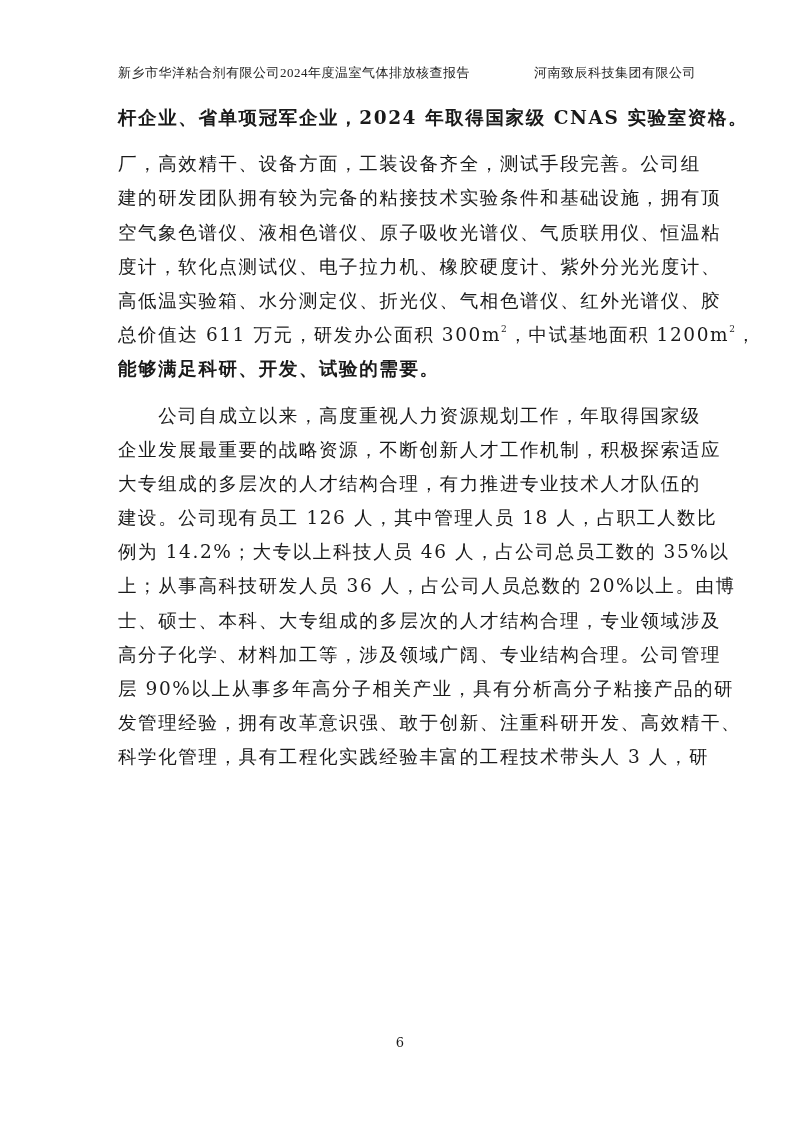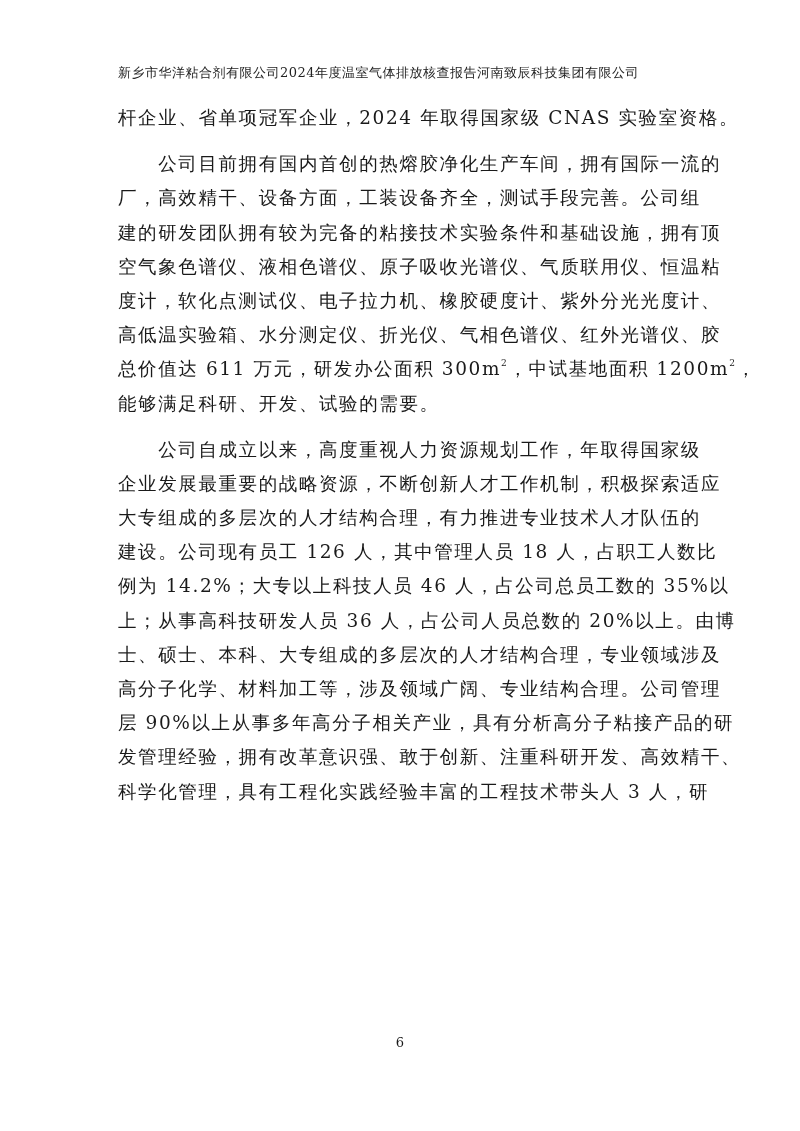--- a/index.html
+++ b/index.html
@@ -1,41 +1,40 @@
 <!DOCTYPE html>
 <html><head>
 <meta charset="utf-8">
 <style>
   html, body { margin: 0; padding: 0; background: #ffffff; }
   body { width: 800px; height: 1131px; position: relative; overflow: hidden;
          font-family: "DejaVu Serif", "Liberation Serif", serif; color: #1a1a1a; }
   .header { position: absolute; top: 64px; left: 118px; right: 104px; height: 20px;
-            font-size: 13px; display: flex; color: #222; letter-spacing: 0.5px; }
+            font-size: 13px; display: flex; justify-content: space-between; color: #222; letter-spacing: 0.5px; font-family: Liberation Serif, serif; }
   .body-text { position: absolute; top: 101px; left: 118px; width: 570px; }
   .line { height: 34.2px; line-height: 34.2px; font-size: 18.5px; white-space: nowrap;
           letter-spacing: 1.6px; text-align: justify; text-align-last: justify; }
-  .line.last { text-align-last: left; }
+  .line.last { text-align-last: left; font-weight: bold; }
   .gap { height: 12px; }
   sup { font-size: 9px; line-height: 0; vertical-align: 9px; }
   .page-num { position: absolute; top: 1035px; left: 0; width: 800px; text-align: center; font-size: 13px; }
 </style>
 </head>
 <body>
 
 <div class="header">
   <span>新乡市华洋粘合剂有限公司2024年度温室气体排放核查报告</span>
   <span>河南致辰科技集团有限公司</span>
 </div>
 
 <div class="body-text">
   <div class="line last">杆企业、省单项冠军企业，2024 年取得国家级 CNAS 实验室资格。</div>
   <div class="gap"></div>
 
   <div>
-    <div class="line">　　公司目前拥有国内首创的热熔胶净化生产车间，拥有国际一流的</div>
     <div class="line">厂，高效精干、设备方面，工装设备齐全，测试手段完善。公司组</div>
     <div class="line">建的研发团队拥有较为完备的粘接技术实验条件和基础设施，拥有顶</div>
     <div class="line">空气象色谱仪、液相色谱仪、原子吸收光谱仪、气质联用仪、恒温粘</div>
     <div class="line">度计，软化点测试仪、电子拉力机、橡胶硬度计、紫外分光光度计、</div>
     <div class="line">高低温实验箱、水分测定仪、折光仪、气相色谱仪、红外光谱仪、胶</div>
     <div class="line"><span>总价值达 611 万元，研发办公面积 300m</span><sup>2</sup><span>，中试基地面积 1200m</span><sup>2</sup><span>，</span></div>
     <div class="line last">能够满足科研、开发、试验的需要。</div>
   </div>
   <div class="gap"></div>
 

